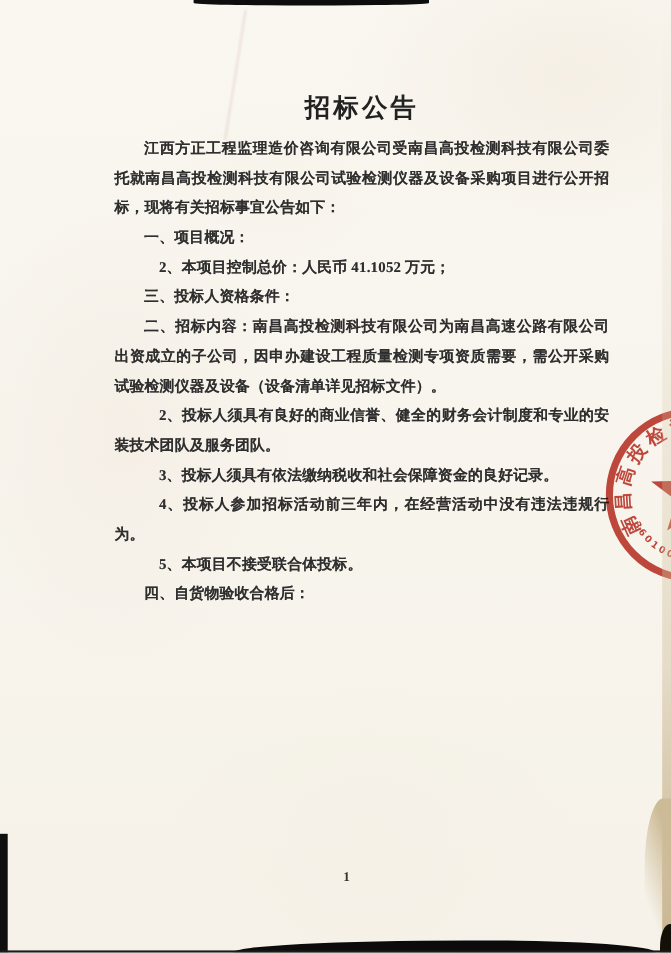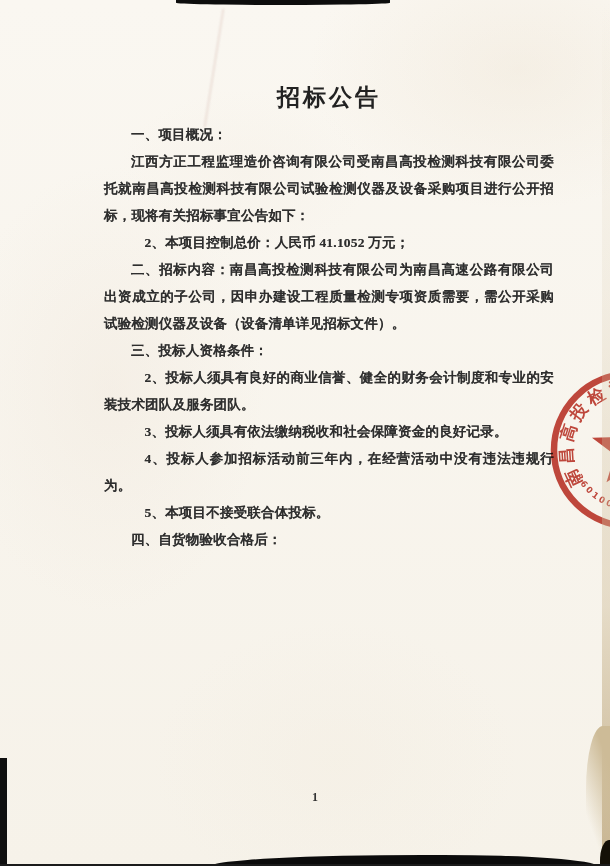--- a/index.html
+++ b/index.html
@@ -86,25 +86,25 @@
   }
 </style>
 </head>
 <body>
 
 <div class="page">
 
   <div class="doc">
     <h1 class="title">招标公告</h1>
     <div id="para-list">
+        <p class="para para-intro">江西方正工程监理造价咨询有限公司受南昌高投检测科技有限公司委托就南昌高投检测科技有限公司试验检测仪器及设备采购项目进行公开招标，现将有关招标事宜公告如下：</p>
         <p class="para para-section">一、项目概况：</p>
-        <p class="para para-intro">江西方正工程监理造价咨询有限公司受南昌高投检测科技有限公司委托就南昌高投检测科技有限公司试验检测仪器及设备采购项目进行公开招标，现将有关招标事宜公告如下：</p>
         <p class="para para-item">2、本项目控制总价：人民币 41.1052 万元；</p>
+        <p class="para para-section">三、投标人资格条件：</p>
         <p class="para para-section">二、招标内容：南昌高投检测科技有限公司为南昌高速公路有限公司出资成立的子公司，因申办建设工程质量检测专项资质需要，需公开采购试验检测仪器及设备（设备清单详见招标文件）。</p>
-        <p class="para para-section">三、投标人资格条件：</p>
         <p class="para para-item">2、投标人须具有良好的商业信誉、健全的财务会计制度和专业的安装技术团队及服务团队。</p>
         <p class="para para-item">3、投标人须具有依法缴纳税收和社会保障资金的良好记录。</p>
         <p class="para para-item">4、投标人参加招标活动前三年内，在经营活动中没有违法违规行为。</p>
         <p class="para para-item">5、本项目不接受联合体投标。</p>
         <p class="para para-section">四、自货物验收合格后：</p>
       </div>
   </div>
 
   <div class="page-number">1</div>
 

